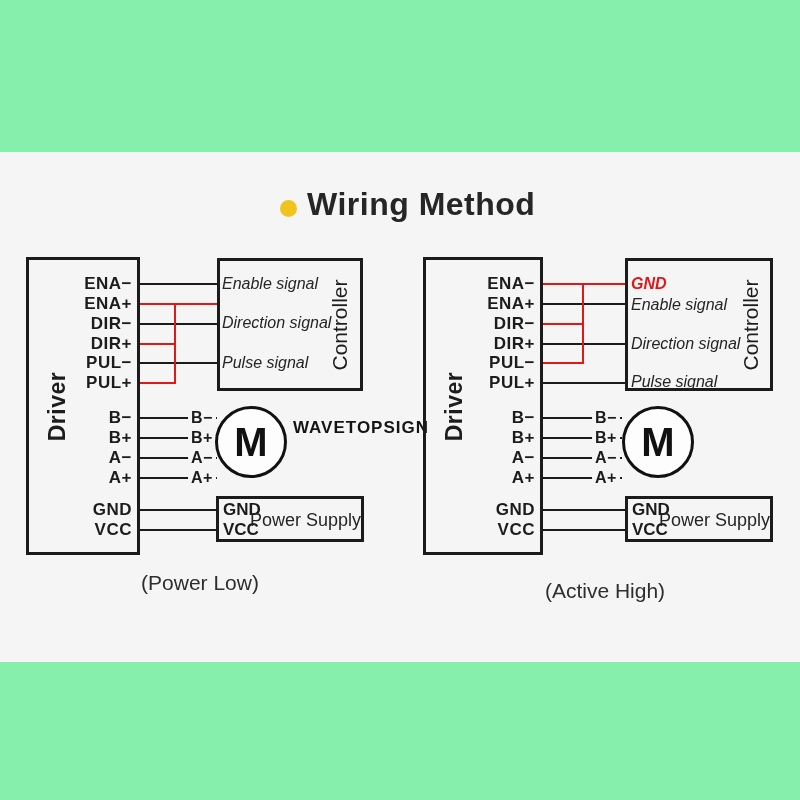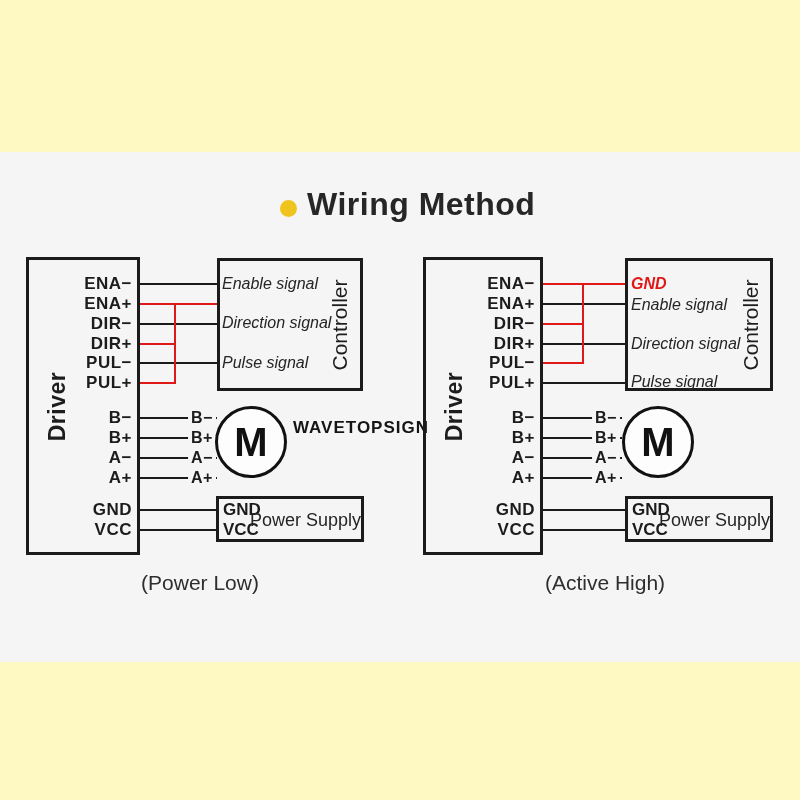--- a/index.html
+++ b/index.html
@@ -1,17 +1,17 @@
 <!DOCTYPE html>
 <html><head>
 <meta charset="utf-8">
 <style>
   html,body{margin:0;padding:0;}
   .canvas{
-    position:relative;width:800px;height:800px;background:#fef9c3;
+    position:relative;width:800px;height:800px;background:#86efac;
     font-family:"Liberation Sans", sans-serif;color:#222;overflow:hidden;
   }
   .band{position:absolute;left:0;top:152px;width:800px;height:510px;background:#f5f5f6;}
 
   
   .title-dot{position:absolute;left:280px;top:200px;width:17px;height:17px;border-radius:50%;background:#f0c41e;}
   .title-text{position:absolute;left:307px;top:186px;font-size:32px;font-weight:bold;color:#262626;letter-spacing:0.5px;white-space:nowrap;}
 
   
   .box{position:absolute;border:3px solid #1b1b1b;box-sizing:border-box;background:transparent;}
@@ -68,21 +68,21 @@
   .d2 .psu-pin{left:632px;}
   .psu-label{position:absolute;width:110px;height:22px;line-height:22px;font-size:18px;
              color:#252525;text-align:center;white-space:nowrap;}
   .d1 .psu-label{left:250px;top:509px;}
   .d2 .psu-label{left:659px;top:509px;}
 
   
   .caption{position:absolute;width:360px;text-align:center;font-size:21px;color:#2e2e2e;line-height:29px;}
   .caption.d1{left:20px;top:568px;}
   .caption.d2{left:410px;top:568px;}
-  .caption .l2.indent{padding-left:30px;}
+  .caption .l2.indent{padding-left:30px;margin-top:8px;}
 </style>
 </head>
 <body>
 
 <div class="canvas">
   <div class="band"></div>
 
   <div class="title-dot"></div>
   <div class="title-text">Wiring Method</div>
 

